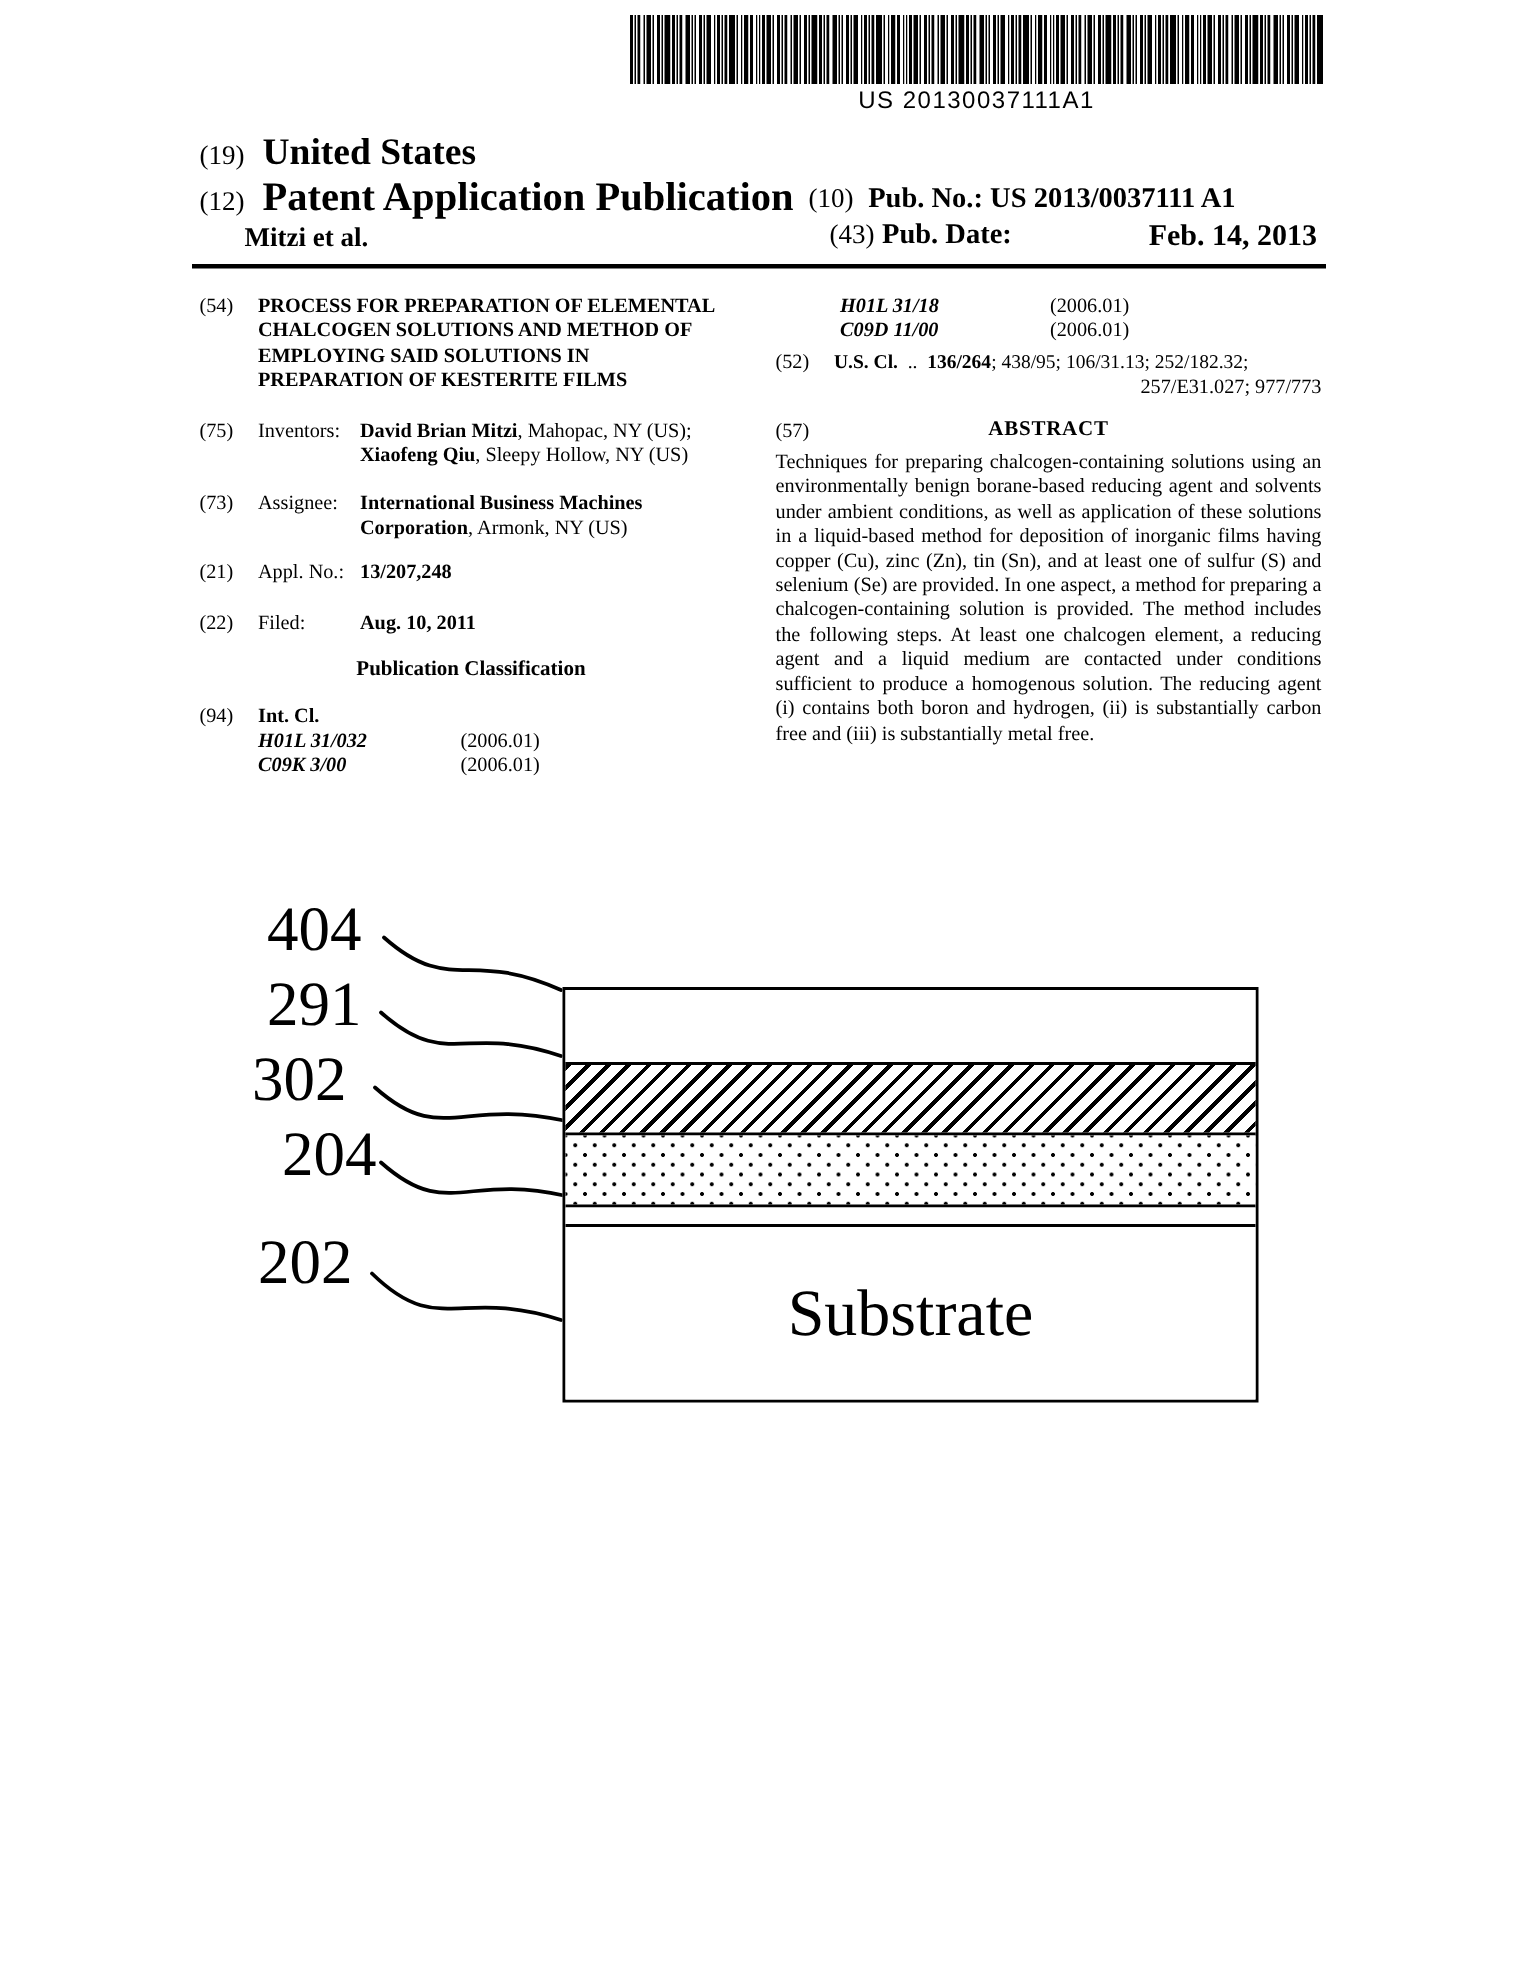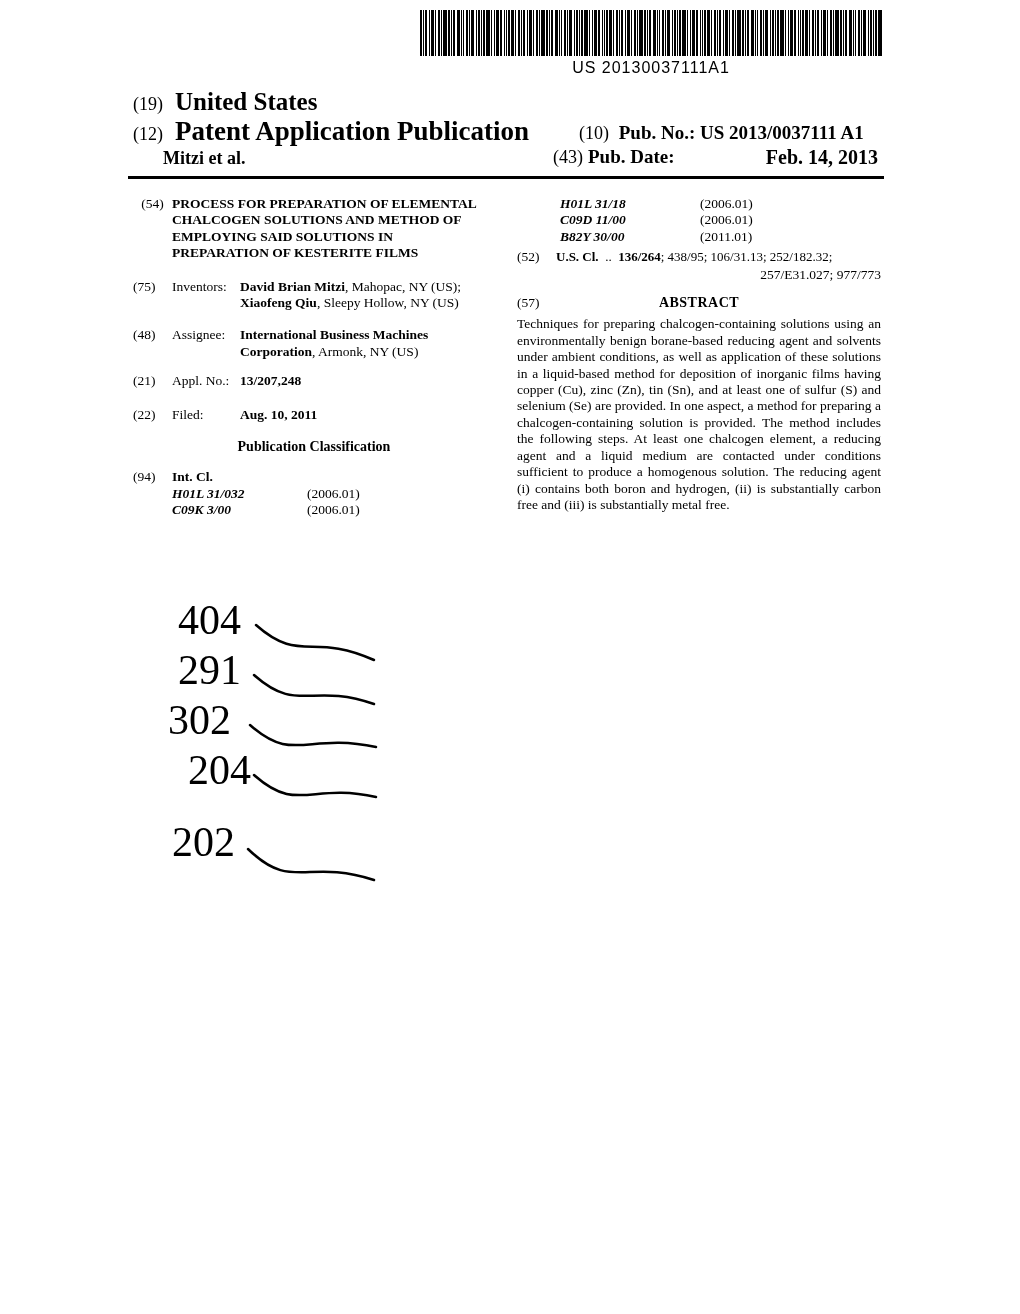--- a/index.html
+++ b/index.html
@@ -21,37 +21,37 @@
     font-family:"Liberation Sans", sans-serif;
     font-size:16px;letter-spacing:1px;
   }
   
   .hdr-tag{font-size:18px;}
   .h-line1{position:absolute;left:133px;top:88px;}
   .h-line1 .country{font-size:25px;font-weight:bold;margin-left:8px;}
   .h-line2{position:absolute;left:133px;top:116px;}
   .h-line2 .ptype{font-size:27px;font-weight:bold;margin-left:8px;}
   .h-authors{position:absolute;left:163px;top:148px;font-size:18px;font-weight:bold;}
-  .h-pubno{position:absolute;left:579px;top:122px;font-size:19px;font-weight:bold;}
+  .h-pubno{position:absolute;left:539px;top:122px;font-size:19px;font-weight:bold;}
   .h-pubno .hdr-tag{font-weight:normal;margin-right:5px;}
   .h-pubdate{position:absolute;left:553px;top:146px;width:325px;display:flex;justify-content:space-between;font-size:19px;font-weight:bold;}
   .h-pubdate .hdr-tag{font-weight:normal;margin-right:5px;}
   .h-pubdate .date{font-size:20px;}
   .hrule{position:absolute;left:128px;top:176px;width:756px;height:2.5px;background:#000;}
   
   .col{position:absolute;font-size:13.5px;line-height:16.4px;}
   .col-left{left:133px;top:196px;width:362px;}
   .col-right{left:517px;top:196px;width:364px;}
   .row{display:flex;align-items:flex-start;}
   .tag{width:39px;flex:none;}
   .lbl{width:68px;flex:none;}
   .val{flex:1;}
   b{font-weight:bold;}
   .title-text{margin-left:39px;width:306px;font-weight:bold;margin-top:-16.4px;}
-  .item-title{margin-top:0;text-align:center;}
+  .item-title{margin-top:0;}
   .item-inventors{margin-top:17px;}
   .item-assignee{margin-top:16px;}
   .item-appl{margin-top:13px;}
   .item-filed{margin-top:17px;}
   .pubclass{margin-top:16px;text-align:center;font-weight:bold;font-size:14px;}
   .item-intcl{margin-top:14px;}
   .cl-grid-l{display:grid;grid-template-columns:39px 135px auto;}
   .cl-grid-r{display:grid;grid-template-columns:43px 140px auto;}
   .cl-code{font-weight:bold;font-style:italic;}
   .uscl{margin-top:4px;}
@@ -431,21 +431,21 @@
     <div class="row item-inventors">
       <span class="tag">(75)</span>
       <span class="lbl">Inventors:</span>
       <span class="val">
         <span style="display:block"><b>David Brian Mitzi</b><span>, Mahopac, NY (US);</span></span>
         <span style="display:block"><b>Xiaofeng Qiu</b><span>, Sleepy Hollow, NY (US)</span></span>
       </span>
     </div>
 
     <div class="row item-assignee">
-      <span class="tag">(48)</span>
+      <span class="tag">(73)</span>
       <span class="lbl">Assignee:</span>
       <span class="val"><b>International Business Machines Corporation</b><span>, Armonk, NY (US)</span></span>
     </div>
 
     <div class="row item-appl">
       <span class="tag">(21)</span>
       <span class="lbl">Appl. No.:</span>
       <span class="val"><b>13/207,248</b></span>
     </div>
 
@@ -476,25 +476,20 @@
   <div class="col col-right">
     <div class="cl-grid-r">
       <span></span>
       <span class="cl-code">H01L 31/18</span>
       <span>(2006.01)</span>
     </div>
     <div class="cl-grid-r">
       <span></span>
       <span class="cl-code">C09D 11/00</span>
       <span>(2006.01)</span>
-    </div>
-    <div class="cl-grid-r">
-      <span></span>
-      <span class="cl-code">B82Y 30/00</span>
-      <span>(2011.01)</span>
     </div>
 
     <div class="row uscl">
       <span class="tag">(52)</span>
       <span class="val text"><b>U.S. Cl.</b>&nbsp;&nbsp;<span>..</span>&nbsp;&nbsp;<b>136/264</b><span>; 438/95; 106/31.13; 252/182.32;</span></span>
     </div>
     <div class="uscl-line2">257/E31.027; 977/773</div>
 
     <div class="abs-head">
       <span class="tag">(57)</span>
@@ -510,14 +505,23 @@
   <div class="fig-label" style="left:172px;top:818px">202</div>
 
   <svg class="leader-svg" viewBox="0 0 1020 1314">
     <path d="M 256 625 C 300 664, 312 632, 374 660" fill="none" stroke="#000" stroke-width="2.5" stroke-linecap="round"></path>
     <path d="M 254 675 C 298 714, 310 682, 374 704" fill="none" stroke="#000" stroke-width="2.5" stroke-linecap="round"></path>
     <path d="M 250 725 C 294 764, 306 732, 376 747" fill="none" stroke="#000" stroke-width="2.5" stroke-linecap="round"></path>
     <path d="M 254 775 C 298 814, 310 782, 376 797" fill="none" stroke="#000" stroke-width="2.5" stroke-linecap="round"></path>
     <path d="M 248 849 C 292 892, 306 858, 374 880" fill="none" stroke="#000" stroke-width="2.5" stroke-linecap="round"></path>
   </svg>
 
+  <div class="stack">
+    <div class="layer-top"></div>
+    <div class="layer-hatched"></div>
+    <div class="layer-dotted"></div>
+    <div class="layer-gap"></div>
+    <div class="layer-substrate">
+      <span>Substrate</span>
+    </div>
+  </div>
 
 </div>
 
 </body></html>

